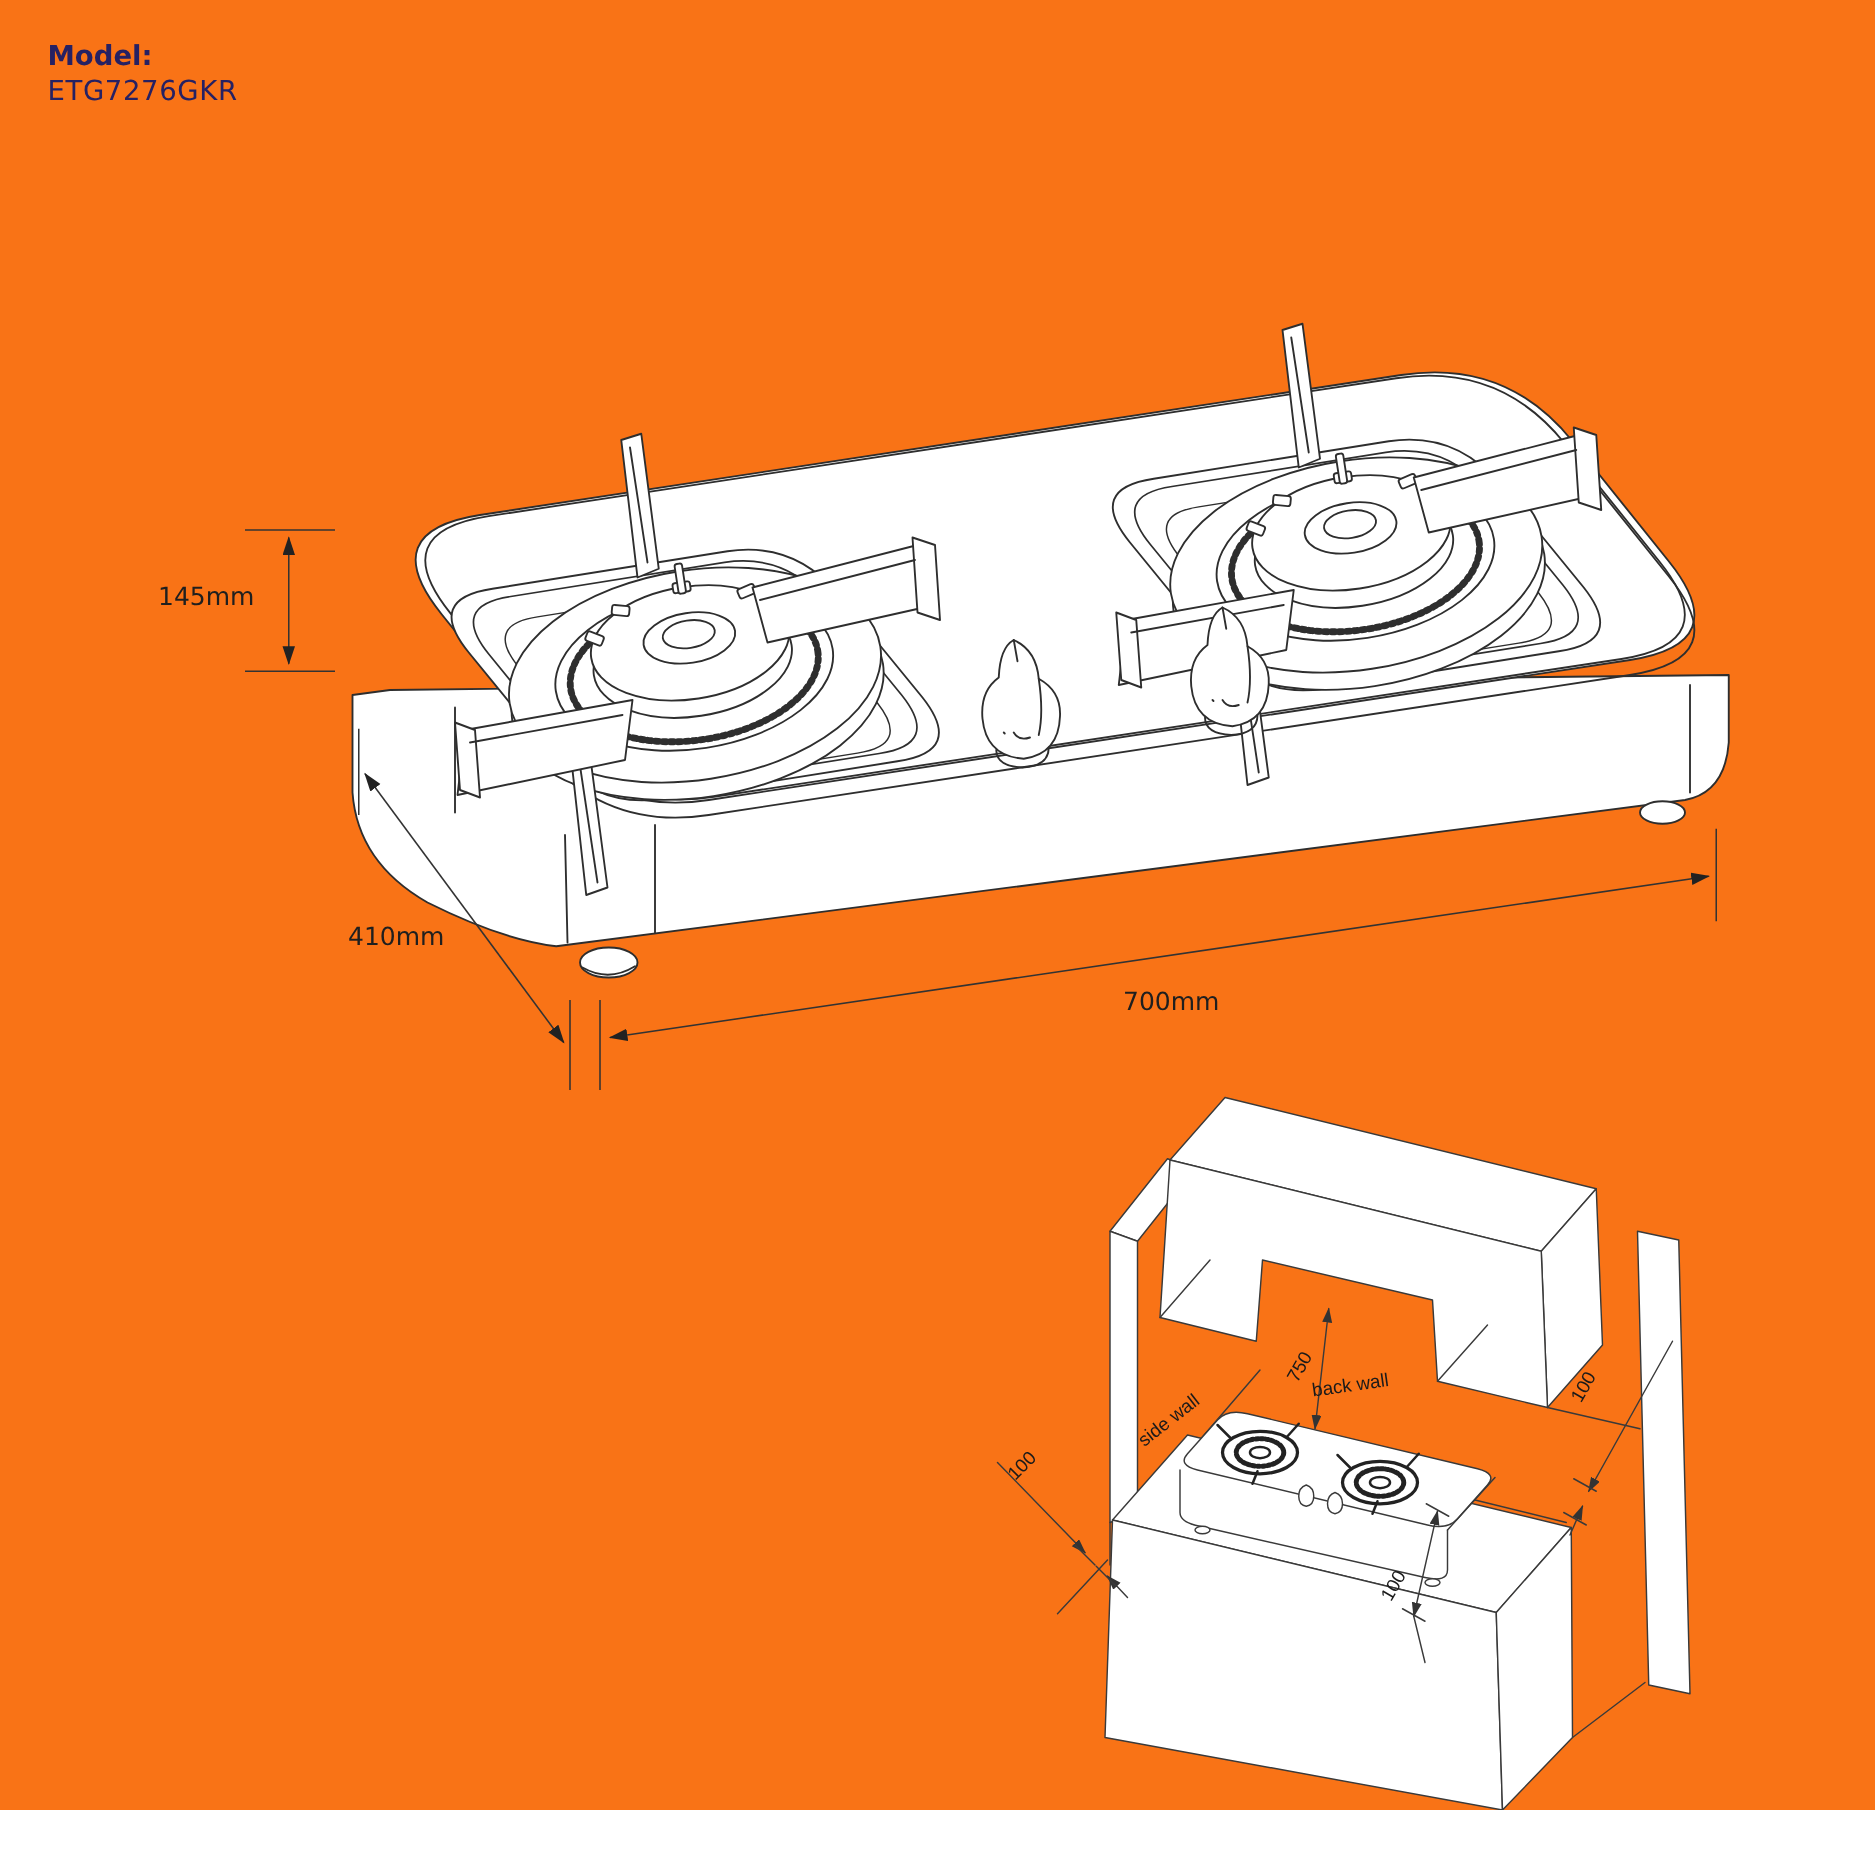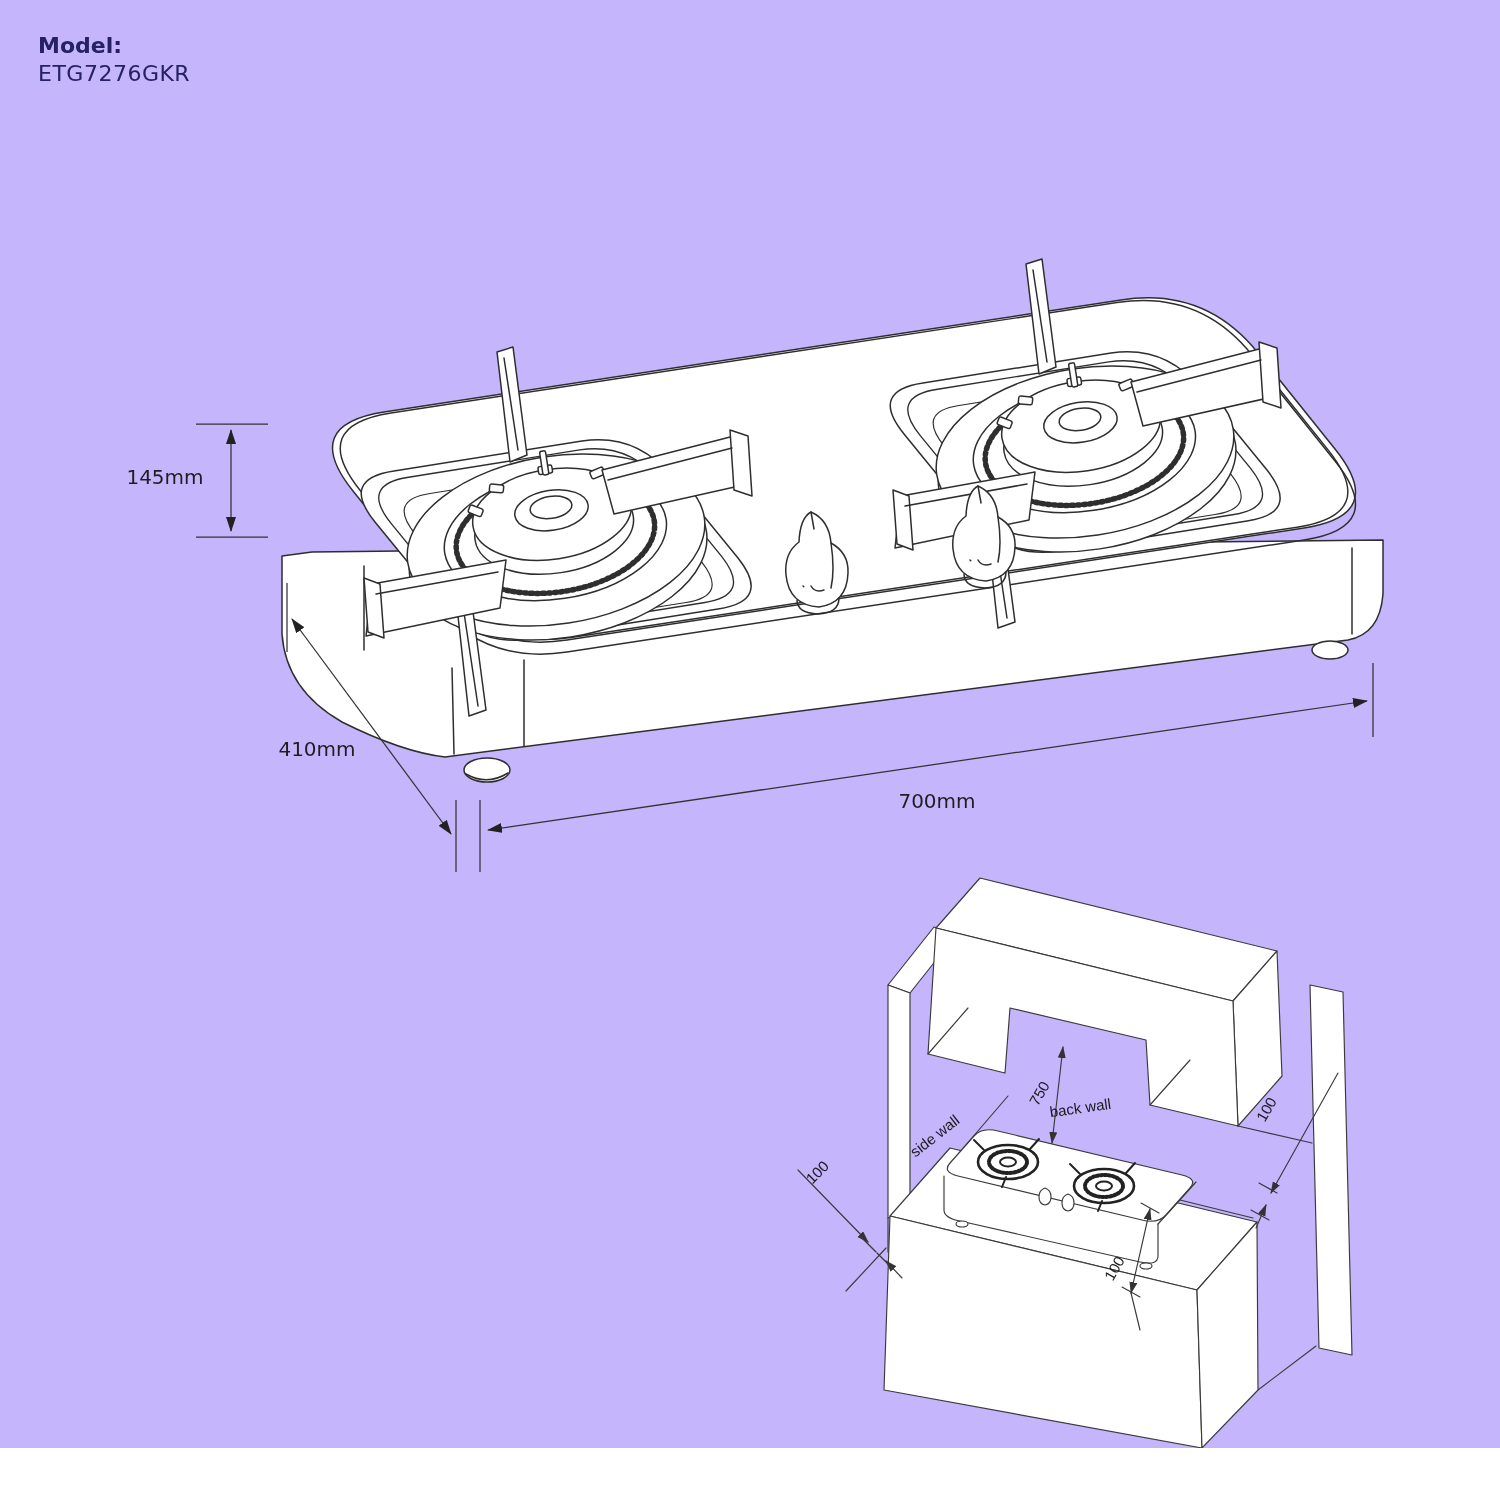--- a/index.html
+++ b/index.html
@@ -1,16 +1,16 @@
 <!DOCTYPE html>
 <html><head>
 <meta charset="utf-8">
 <style>
   html,body{margin:0;padding:0;background:#fff;}
-  #canvas{position:relative;width:1500px;height:1448px;background:#c4b5fd;overflow:hidden;
+  #canvas{position:relative;width:1500px;height:1448px;background:#f97316;overflow:hidden;
           font-family:"DejaVu Sans","Liberation Sans",sans-serif;}
   #hdr{position:absolute;left:38px;top:32px;color:#262163;line-height:1.25;}
   #hdr .b{font-weight:bold;font-size:22px;}
   #hdr .m{font-weight:normal;font-size:22px;letter-spacing:.5px;}
   #ftr{position:absolute;left:38px;top:1448px;color:#333;font-size:16.5px;letter-spacing:.2px;}
   svg{position:absolute;left:0;top:0;}
   .ln{stroke:#2e2e2e;stroke-width:1.5;fill:none;stroke-linejoin:round;stroke-linecap:round;}
   .w{fill:#ffffff;}
   .dim{stroke:#333;stroke-width:1.25;fill:none;}
   .dimtxt{fill:#1f1f1f;font-size:20px;font-family:"DejaVu Sans","Liberation Sans",sans-serif;}

